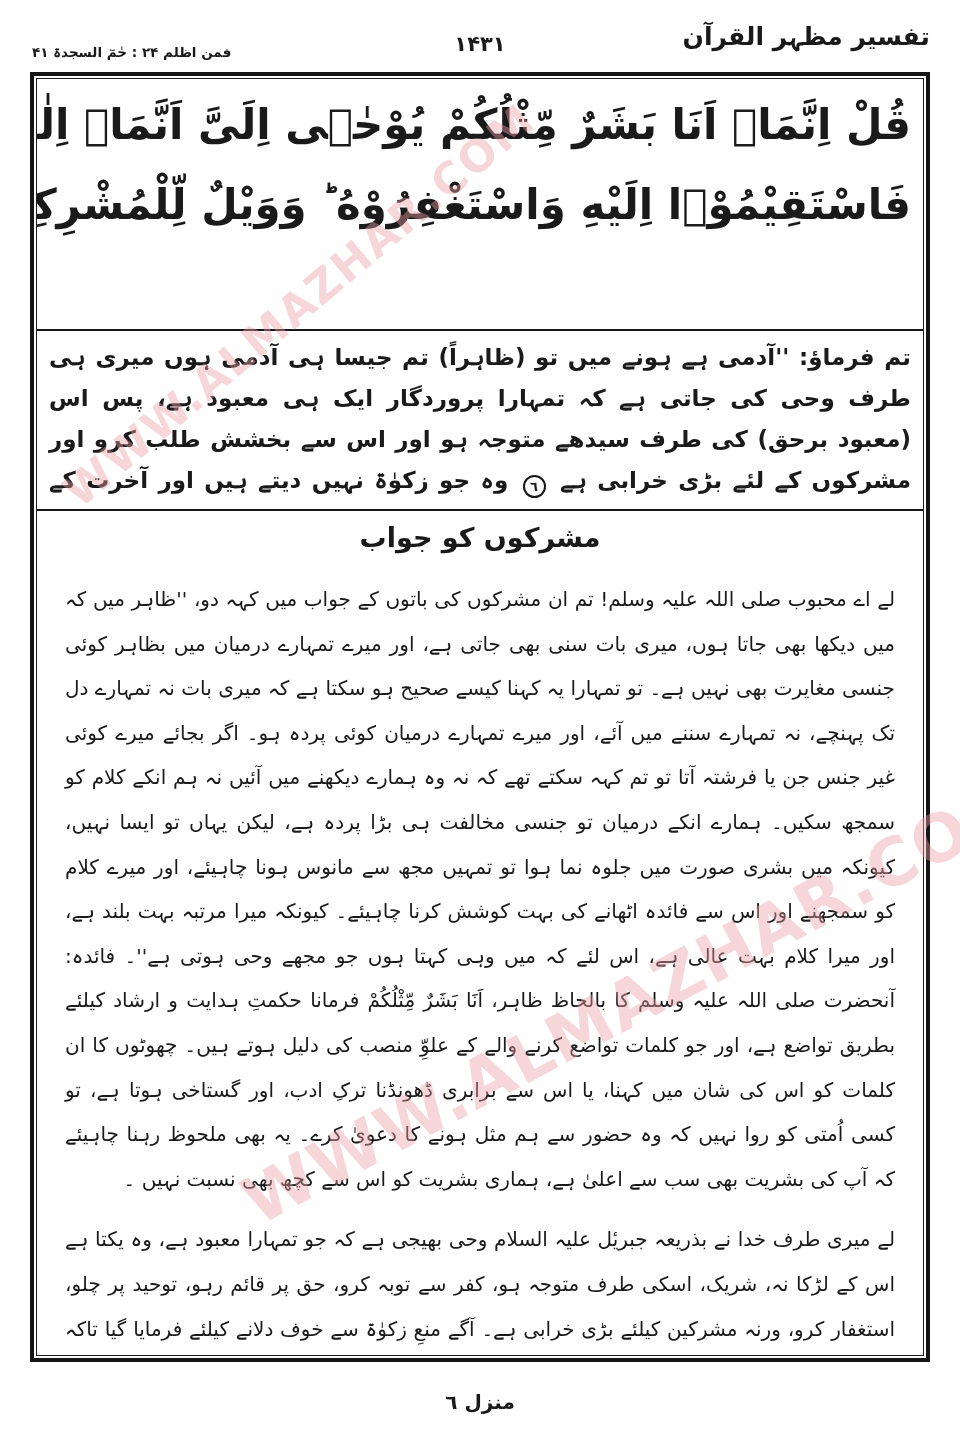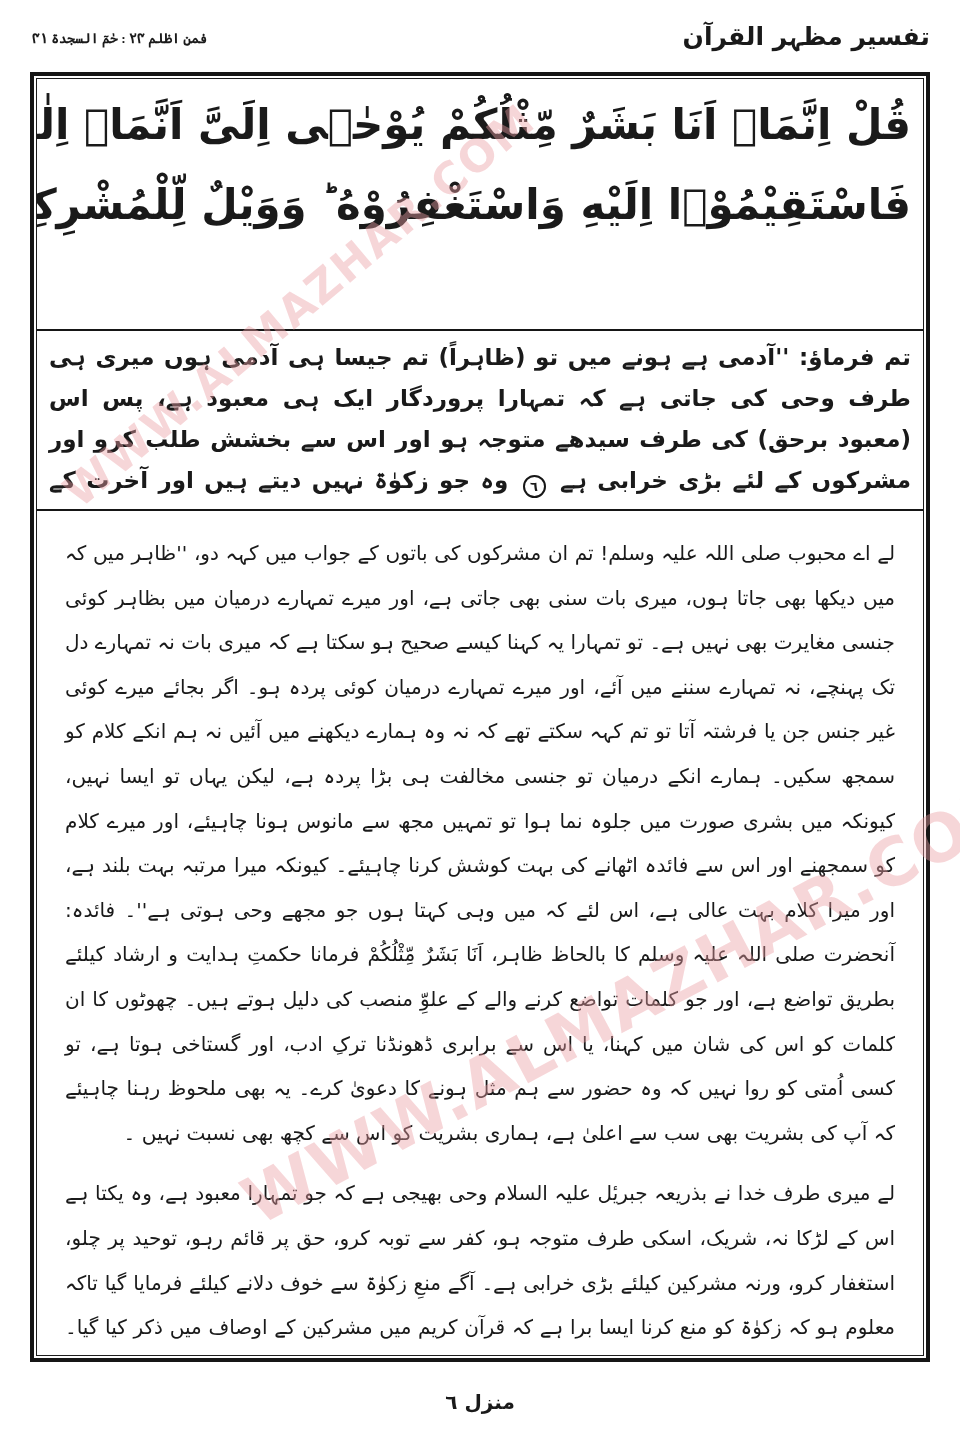--- a/index.html
+++ b/index.html
@@ -4,21 +4,21 @@
 <style>
   html,body{margin:0;padding:0;}
   body{
     width:960px;height:1430px;background:#ffffff;position:relative;overflow:hidden;
     font-family:"DejaVu Sans",sans-serif;color:#1a1a1a;
   }
   .page{position:absolute;inset:0;}
 
   
   .header{position:absolute;top:22px;left:30px;right:30px;height:46px;}
-  .h-left{position:absolute;left:2px;top:8px;font-size:13.5px;font-weight:bold;white-space:nowrap;font-family:Liberation Serif, serif;}
+  .h-left{position:absolute;left:2px;top:22px;font-size:13.5px;font-weight:bold;white-space:nowrap;}
   .h-center{position:absolute;left:0;right:0;top:10px;text-align:center;font-size:21px;font-weight:bold;letter-spacing:2px;}
   .h-right{position:absolute;right:0;top:0;font-size:25px;font-weight:bold;white-space:nowrap;}
 
   
   .main-box{
     position:absolute;left:30px;top:72px;width:900px;height:1290px;
     border:4px solid #161616;box-sizing:border-box;background:#fff;
   }
   .inner{
     position:absolute;inset:2px;border:1px solid #1d1d1d;box-sizing:border-box;
@@ -72,34 +72,36 @@
   .wm1{left:70px;top:472px;font-size:44px;transform:rotate(-40deg);transform-origin:0 50%;}
   .wm2{left:248px;top:1168px;font-size:66px;transform:rotate(-28deg);transform-origin:0 50%;}
 </style>
 </head>
 <body>
 
 <div class="page">
 
   <div class="header">
     <div class="h-left" dir="rtl">فمن اظلم ۲۴ : حٰمٓ السجدۃ ۴۱</div>
+    <div class="h-center">۱۴۳۱</div>
     <div class="h-right" dir="rtl">تفسیر مظہر القرآن</div>
   </div>
 
   <div class="main-box">
     <div class="inner">
 
       <div class="quran" id="quran-lines">
           <div class="quran-line"><span>قُلْ اِنَّمَاۤ اَنَا بَشَرٌ مِّثْلُكُمْ يُوْحٰۤى اِلَىَّ اَنَّمَاۤ اِلٰهُكُمْ اِلٰهٌ وَّاحِدٌ</span> </div>
           <div class="quran-line"><span>فَاسْتَقِيْمُوْۤا اِلَيْهِ وَاسْتَغْفِرُوْهُ ؕ وَوَيْلٌ لِّلْمُشْرِكِيْنَ</span>   </div>
         </div>
 
       <div class="translation" id="translation"><span>تم فرماؤ: ''آدمی ہے ہونے میں تو (ظاہراً) تم جیسا ہی آدمی ہوں میری ہی طرف وحی کی جاتی ہے کہ تمہارا پروردگار ایک ہی معبود ہے، پس اس (معبود برحق) کی طرف سیدھے متوجہ ہو اور اس سے بخشش طلب کرو اور مشرکوں کے لئے بڑی خرابی ہے</span> <span class="ayah ayah-sm">٦</span> <span>وہ جو زکوٰۃ نہیں دیتے ہیں اور آخرت کے بھی منکر ہیں</span>  </div>
 
       <div class="commentary">
+        <div class="c-head">مشرکوں کو جواب</div>
         <div id="commentary-paras">
             <p class="body-para">لے اے محبوب صلی اللہ علیہ وسلم! تم ان مشرکوں کی باتوں کے جواب میں کہہ دو، ''ظاہر میں کہ میں دیکھا بھی جاتا ہوں، میری بات سنی بھی جاتی ہے، اور میرے تمہارے درمیان میں بظاہر کوئی جنسی مغایرت بھی نہیں ہے۔ تو تمہارا یہ کہنا کیسے صحیح ہو سکتا ہے کہ میری بات نہ تمہارے دل تک پہنچے، نہ تمہارے سننے میں آئے، اور میرے تمہارے درمیان کوئی پردہ ہو۔ اگر بجائے میرے کوئی غیر جنس جن یا فرشتہ آتا تو تم کہہ سکتے تھے کہ نہ وہ ہمارے دیکھنے میں آئیں نہ ہم انکے کلام کو سمجھ سکیں۔ ہمارے انکے درمیان تو جنسی مخالفت ہی بڑا پردہ ہے، لیکن یہاں تو ایسا نہیں، کیونکہ میں بشری صورت میں جلوہ نما ہوا تو تمہیں مجھ سے مانوس ہونا چاہیئے، اور میرے کلام کو سمجھنے اور اس سے فائدہ اٹھانے کی بہت کوشش کرنا چاہیئے۔ کیونکہ میرا مرتبہ بہت بلند ہے، اور میرا کلام بہت عالی ہے، اس لئے کہ میں وہی کہتا ہوں جو مجھے وحی ہوتی ہے''۔ فائدہ: آنحضرت صلی اللہ علیہ وسلم کا بالحاظ ظاہر، اَنَا بَشَرٌ مِّثْلُكُمْ فرمانا حکمتِ ہدایت و ارشاد کیلئے بطریق تواضع ہے، اور جو کلمات تواضع کرنے والے کے علوِّ منصب کی دلیل ہوتے ہیں۔ چھوٹوں کا ان کلمات کو اس کی شان میں کہنا، یا اس سے برابری ڈھونڈنا ترکِ ادب، اور گستاخی ہوتا ہے، تو کسی اُمتی کو روا نہیں کہ وہ حضور سے ہم مثل ہونے کا دعویٰ کرے۔ یہ بھی ملحوظ رہنا چاہیئے کہ آپ کی بشریت بھی سب سے اعلیٰ ہے، ہماری بشریت کو اس سے کچھ بھی نسبت نہیں ۔</p>
             <p class="body-para">لے میری طرف خدا نے بذریعہ جبریٔل علیہ السلام وحی بھیجی ہے کہ جو تمہارا معبود ہے، وہ یکتا ہے اس کے لڑکا نہ، شریک، اسکی طرف متوجہ ہو، کفر سے توبہ کرو، حق پر قائم رہو، توحید پر چلو، استغفار کرو، ورنہ مشرکین کیلئے بڑی خرابی ہے۔ آگے منعِ زکوٰۃ سے خوف دلانے کیلئے فرمایا گیا تاکہ معلوم ہو کہ زکوٰۃ کو منع کرنا ایسا برا ہے کہ قرآن کریم میں مشرکین کے اوصاف میں ذکر کیا گیا۔ اور اسکی وجہ یہ ہے کہ انسان کو مال بہت پیارا ہوتا ہے، تو مال کا راہ خدا میں خرچ کر ڈالنا، اس کے ثبات واستقلال، اور صدق و اخلاص نیت کی قوی دلیل ہے۔ اور حضرت ابن عباس رضی اللہ تعالیٰ عنہما نے یہاں فرمایا کہ زکوٰۃ سے مراد ہے توحید کا معتقد ہونا اور لا الہ الا اللہ کہنا۔ اس تقدیر پر معنے یہ ہونگے کہ جو توحید کا اقرار کر کے اپنے نفسوں کو شرک سے باز نہیں رکھتے ۔</p>
           </div>
       </div>
 
     </div>
   </div>
 
   <div class="footer">منزل ٦</div>

